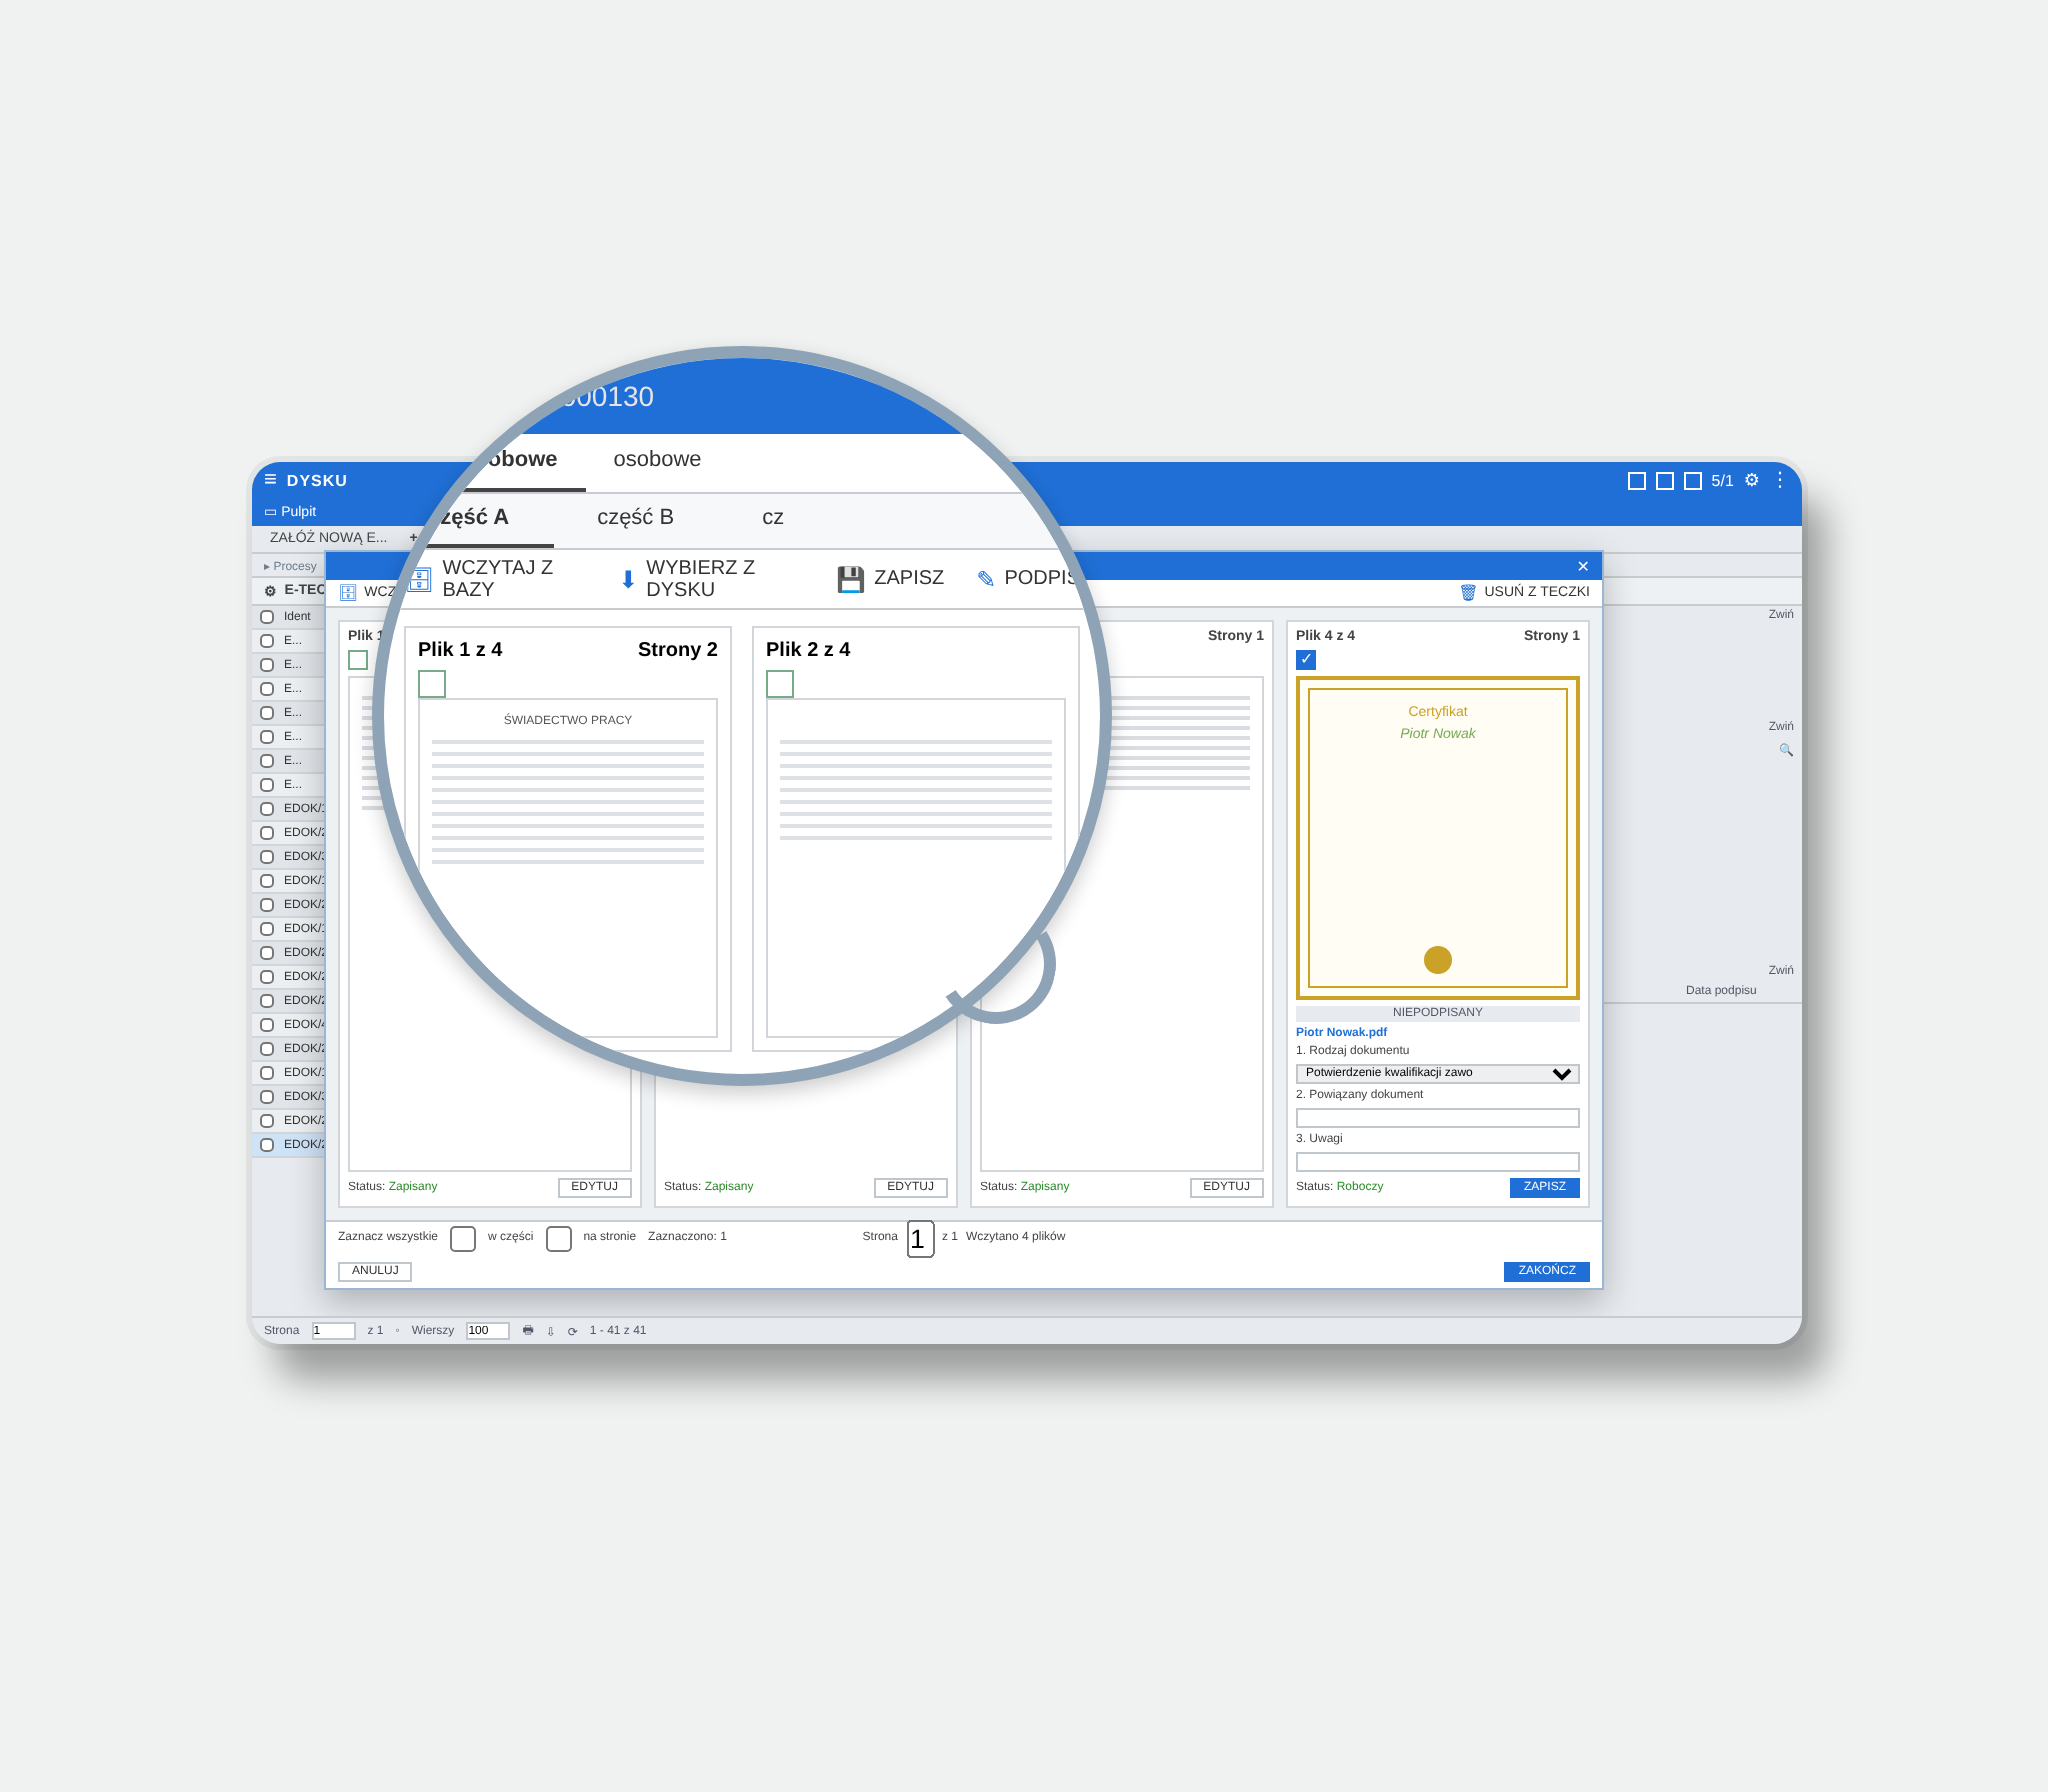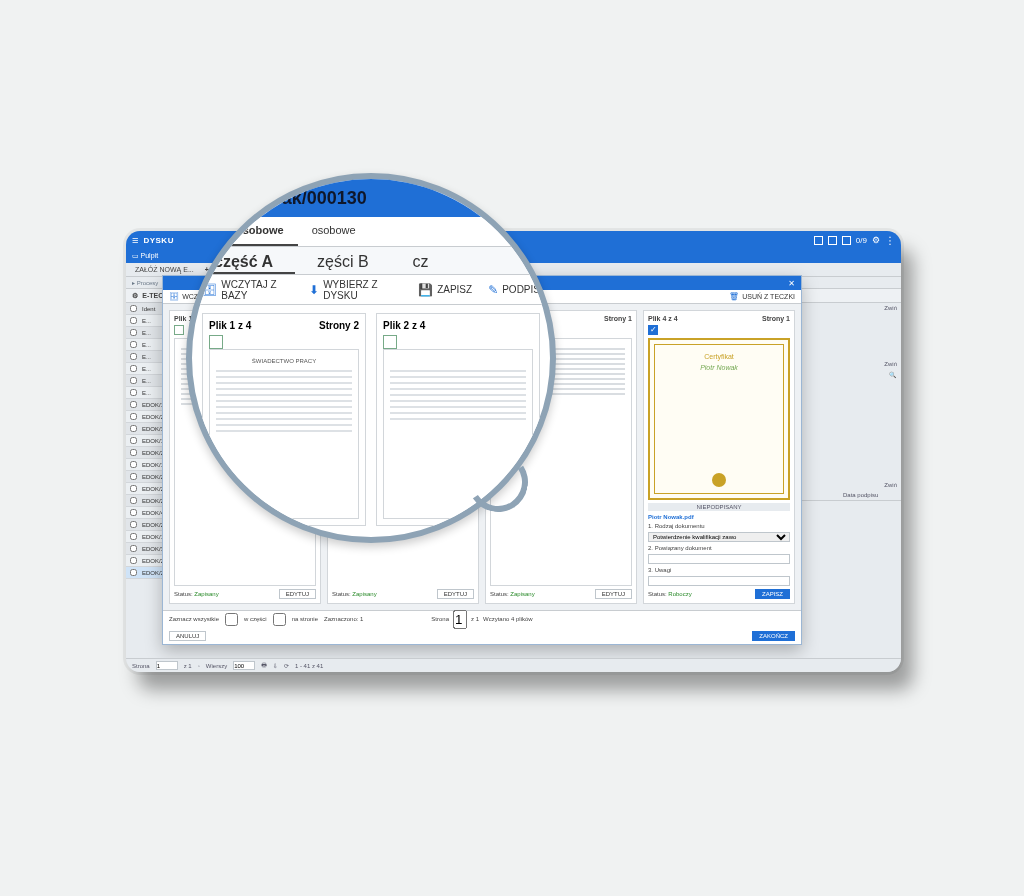--- a/index.html
+++ b/index.html
@@ -135,28 +135,28 @@
   .statusbar input { width:22px; font-size:6px; height:9px;
                      border:1px solid #bfc6cc;}
 
   
   .magnifier { position:absolute; width:370px; height:370px; left:186px; top:173px;
                border-radius:50%; overflow:hidden;
                border:6px solid #8ea3b5;
                box-shadow:inset 0 0 0 2px #fff, 0 4px 10px rgba(0,0,0,.2);
                background:#fff; }
   .mag-inner { position:absolute; inset:0; }
-  .mag-blue { height:38px; background:#1f6fd6; color:#0f172a; display:flex;
-              align-items:center; padding:0 10px; font-size:18px; font-weight:bold;}
+  .mag-blue { height:38px; background:#1f6fd6; color:#e5e5e5; display:flex;
+              align-items:center; padding:0 10px; font-size:14px; font-weight:normal;}
   .mag-tabs1 { height:30px; background:#fff; display:flex; border-bottom:1px solid #c8ccd0;}
   .mag-tabs1 div { padding:7px 14px; font-size:11px; color:#333; }
   .mag-tabs1 div.active { font-weight:bold; border-bottom:2px solid #444;}
   .mag-tabs2 { height:28px; background:#f6f8fa; display:flex;
                border-bottom:1px solid #c8ccd0;}
-  .mag-tabs2 div { padding:6px 22px; font-size:16px; color:#333;}
+  .mag-tabs2 div { padding:6px 22px; font-size:11px; color:#333;}
   .mag-tabs2 div.active { font-weight:bold; border-bottom:2px solid #444;}
   .mag-toolbar { height:30px; background:#fff; display:flex; align-items:center;
                  gap:16px; padding:0 10px; font-size:10px; color:#333;
                  border-bottom:1px solid #c8ccd0;}
   .mag-toolbar span { display:flex; align-items:center; gap:4px;}
   .mag-toolbar .i { color:#1f6fd6; font-size:12px;}
   .mag-cards { display:flex; gap:10px; padding:8px 10px;}
   .mag-card { flex:1; background:#fff; border:1px solid #d2d6da; padding:6px;}
   .mag-card .h { display:flex; justify-content:space-between; font-size:10px;
                  font-weight:bold; margin-bottom:4px;}
@@ -177,21 +177,21 @@
 
 <div class="screen">
 
   <div class="titlebar">
     <span class="menu-icon"></span>
     <span class="brand">DYSKU</span>
     <span class="spacer"></span>
     <span class="ico"></span>
     <span class="ico"></span>
     <span class="ico"></span>
-    <span>0/9</span>
+    <span>5/1</span>
     <span class="gear"></span>
     <span class="dots"></span>
   </div>
 
   <div class="bluebar2">
     <span class="pulpit">Pulpit</span>
   </div>
 
   <div class="tabrow">
     <span class="tab">ZAŁÓŻ NOWĄ E...</span>
@@ -518,26 +518,26 @@
     <span>⇩</span>
     <span>⟳</span>
     <span>1 - 41 z 41</span>
   </div>
 </div>
 
 <div class="magnifier">
   <div class="mag-inner">
     <div class="mag-blue">ka P Nowak/000130</div>
     <div class="mag-tabs1">
-      <div class="active">zawo osobowe</div>
+      <div class="active">akta osobowe</div>
       <div>osobowe</div>
     </div>
     <div class="mag-tabs2">
       <div class="active">część A</div>
-      <div>zęści B</div>
+      <div>część B</div>
       <div>cz</div>
     </div>
     <div class="mag-toolbar">
       <span>
           <span class="i">🗄</span>
           <span>WCZYTAJ Z BAZY</span>
         </span>
       <span>
           <span class="i">⬇</span>
           <span>WYBIERZ Z DYSKU</span>

